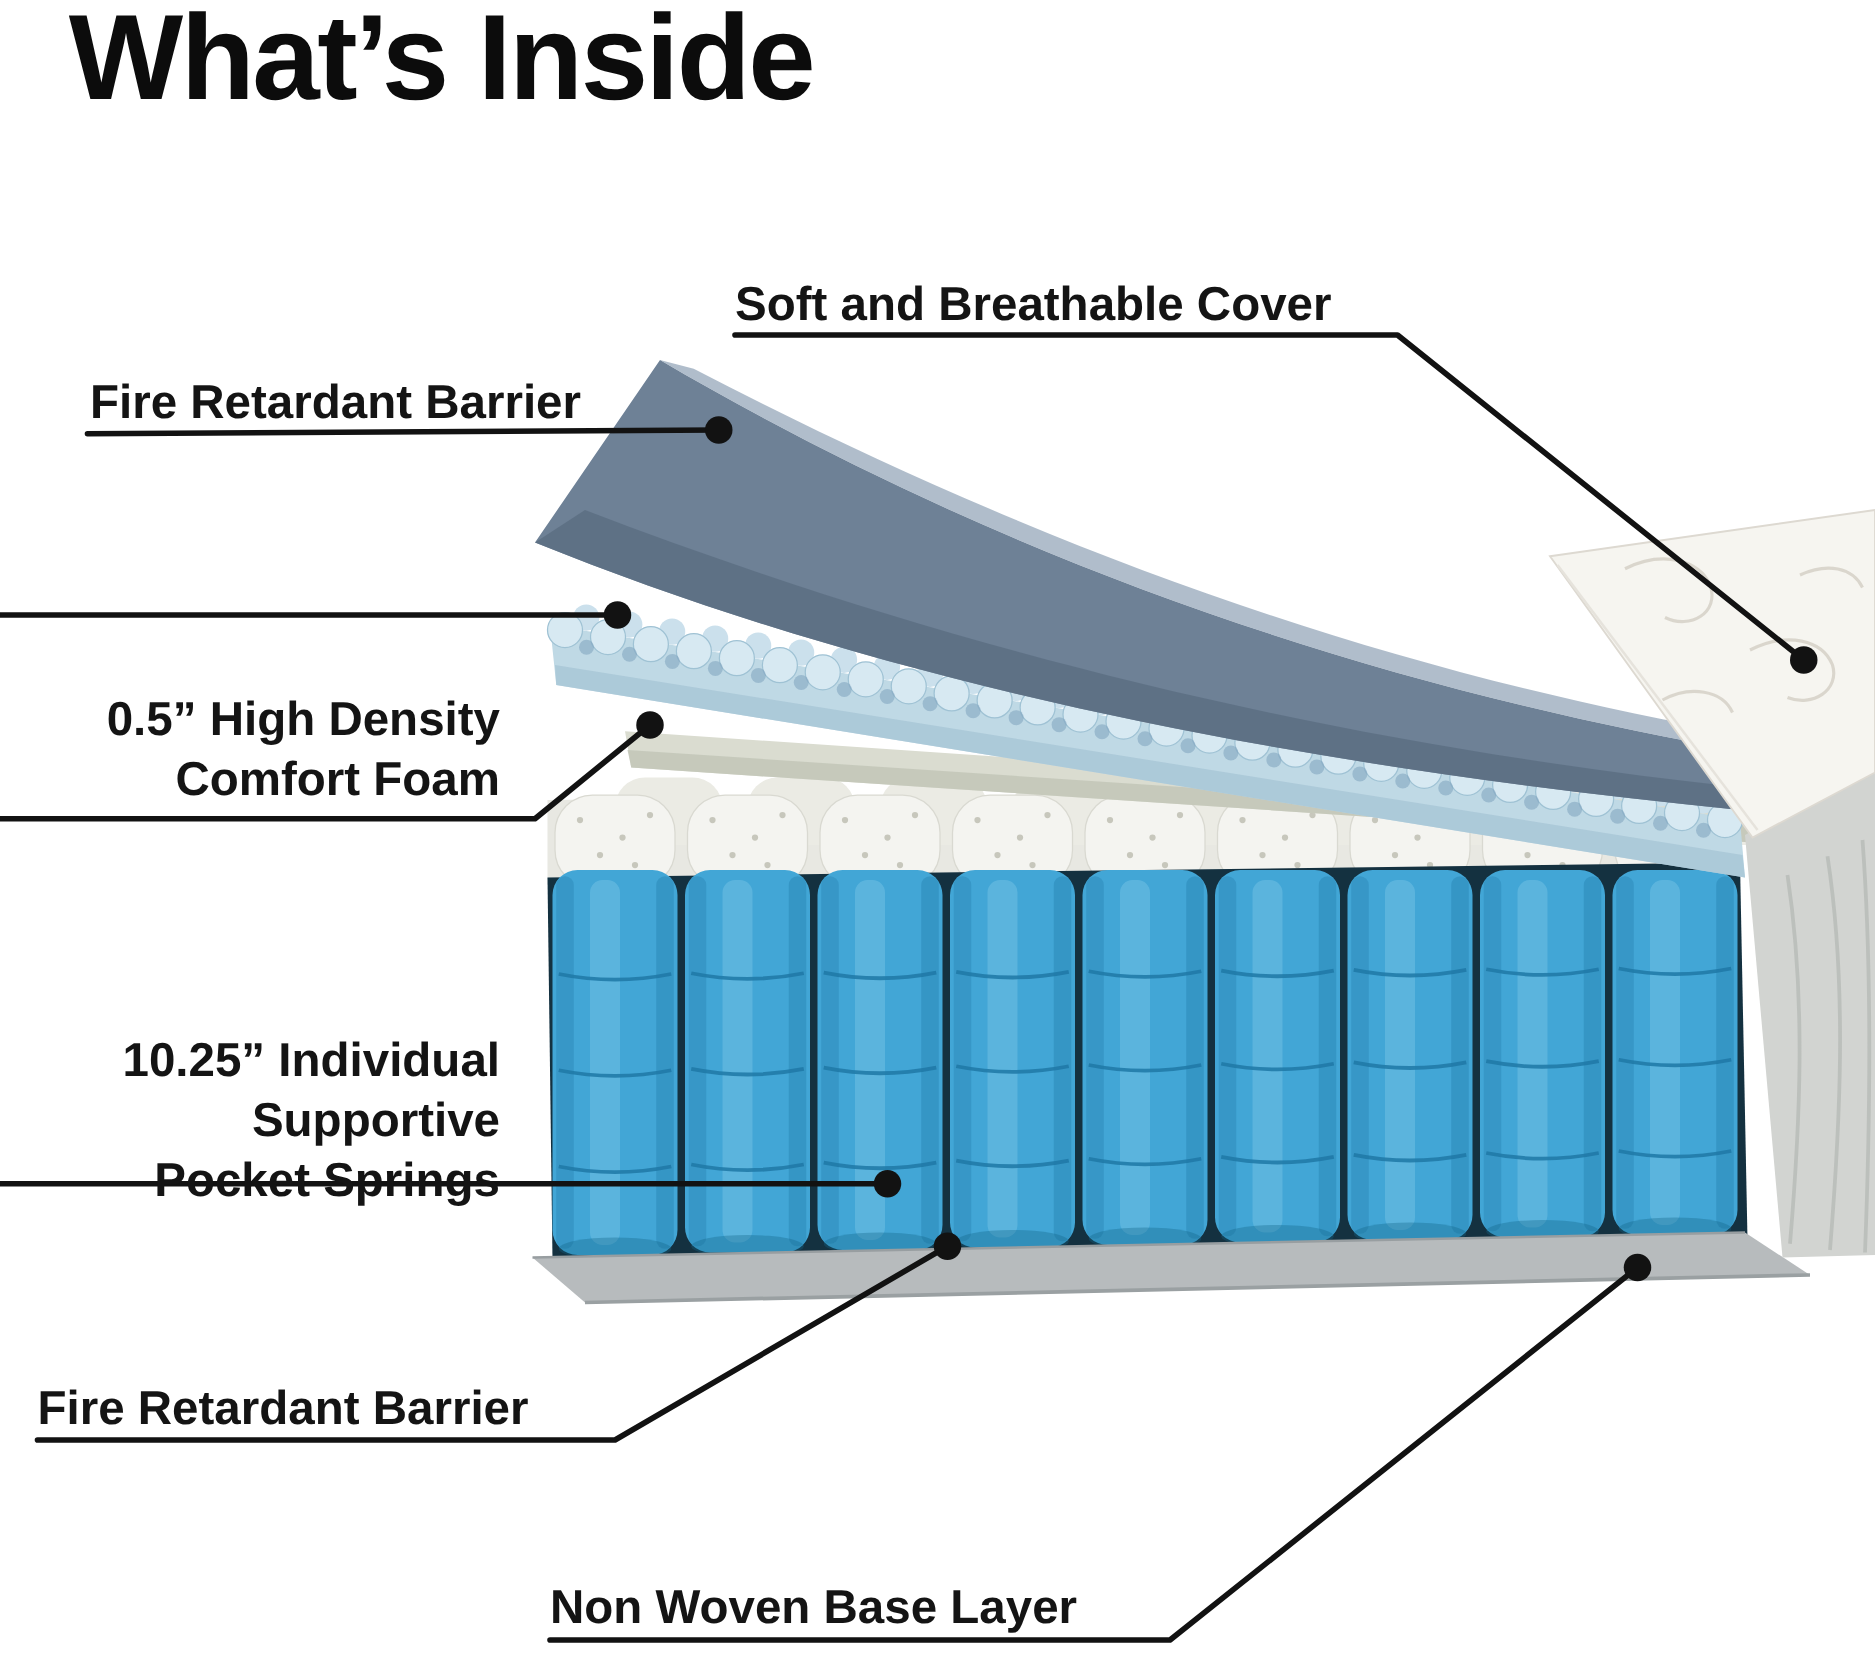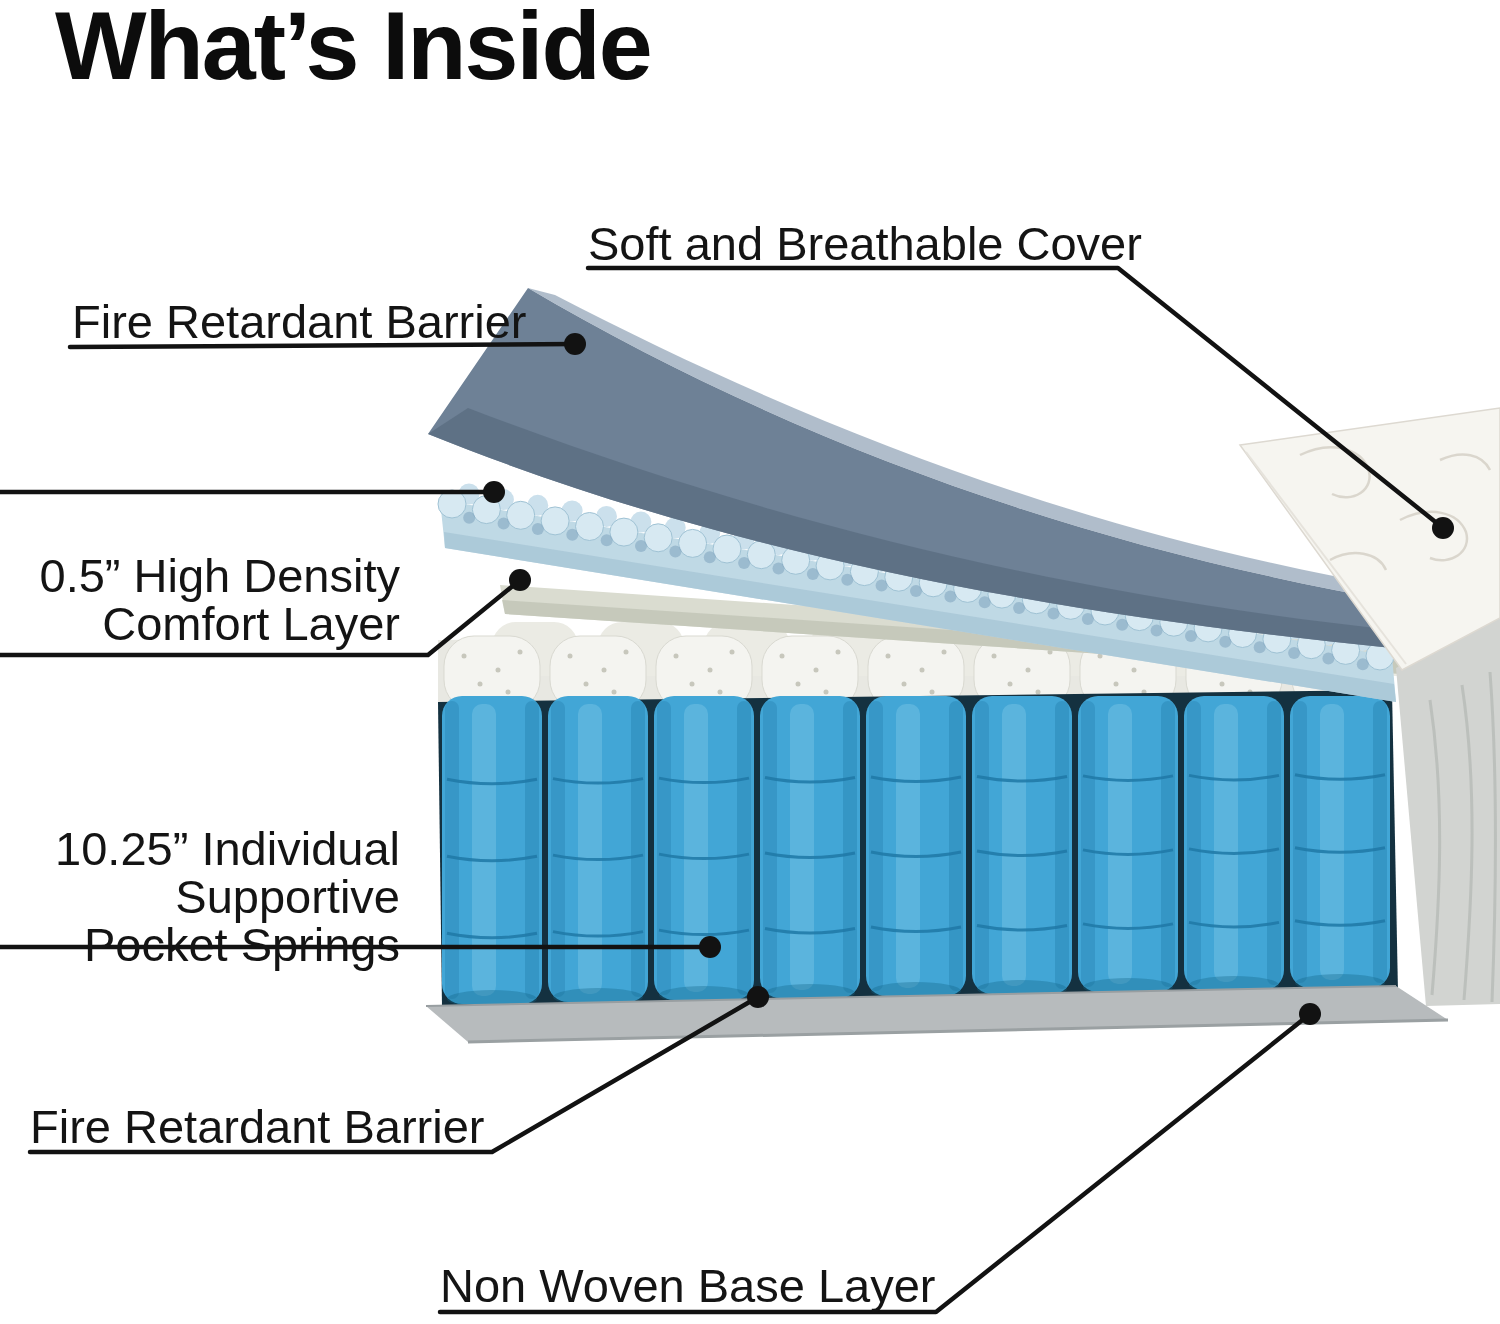--- a/index.html
+++ b/index.html
@@ -7,21 +7,21 @@
     width:1500px;height:1324px;position:relative;background:#ffffff;
     font-family:"Liberation Sans","DejaVu Sans",sans-serif;overflow:hidden;
   }
   #stage{position:absolute;inset:0;width:1212px;height:1324px;}
   svg{position:absolute;left:0;top:0;}
   .title{
     position:absolute;left:55px;top:-10px;font-size:97px;font-weight:800;
     letter-spacing:-2px;color:#0c0c0c;white-space:nowrap;
   }
   .label{
-    position:absolute;font-size:47px;font-weight:400;color:#141414;
+    position:absolute;font-size:38px;font-weight:700;color:#141414;
     line-height:48px;white-space:nowrap;
   }
   .ralign{left:0;width:400px;text-align:right;}
 </style>
 </head>
 <body>
 
 <div id="stage">
 
   <svg width="1500" height="1324" viewBox="0 0 1500 1324">
@@ -302,21 +302,21 @@
 
   <div class="title">What’s Inside</div>
 
   <div class="label" style="left:588px;top:220px;">Soft and Breathable Cover</div>
 
   <div class="label" style="left:72px;top:298px;">Fire Retardant Barrier</div>
 
 
   <div class="label ralign" style="top:552px;">
     <div>0.5” High Density</div>
-    <div>Comfort Layer</div>
+    <div>Comfort Foam</div>
   </div>
 
   <div class="label ralign" style="top:777px;margin-top:48px;">
     <div>10.25” Individual</div>
     <div>Supportive</div>
     <div>Pocket Springs</div>
   </div>
 
   <div class="label" style="left:30px;top:1103px;">Fire Retardant Barrier</div>
 

